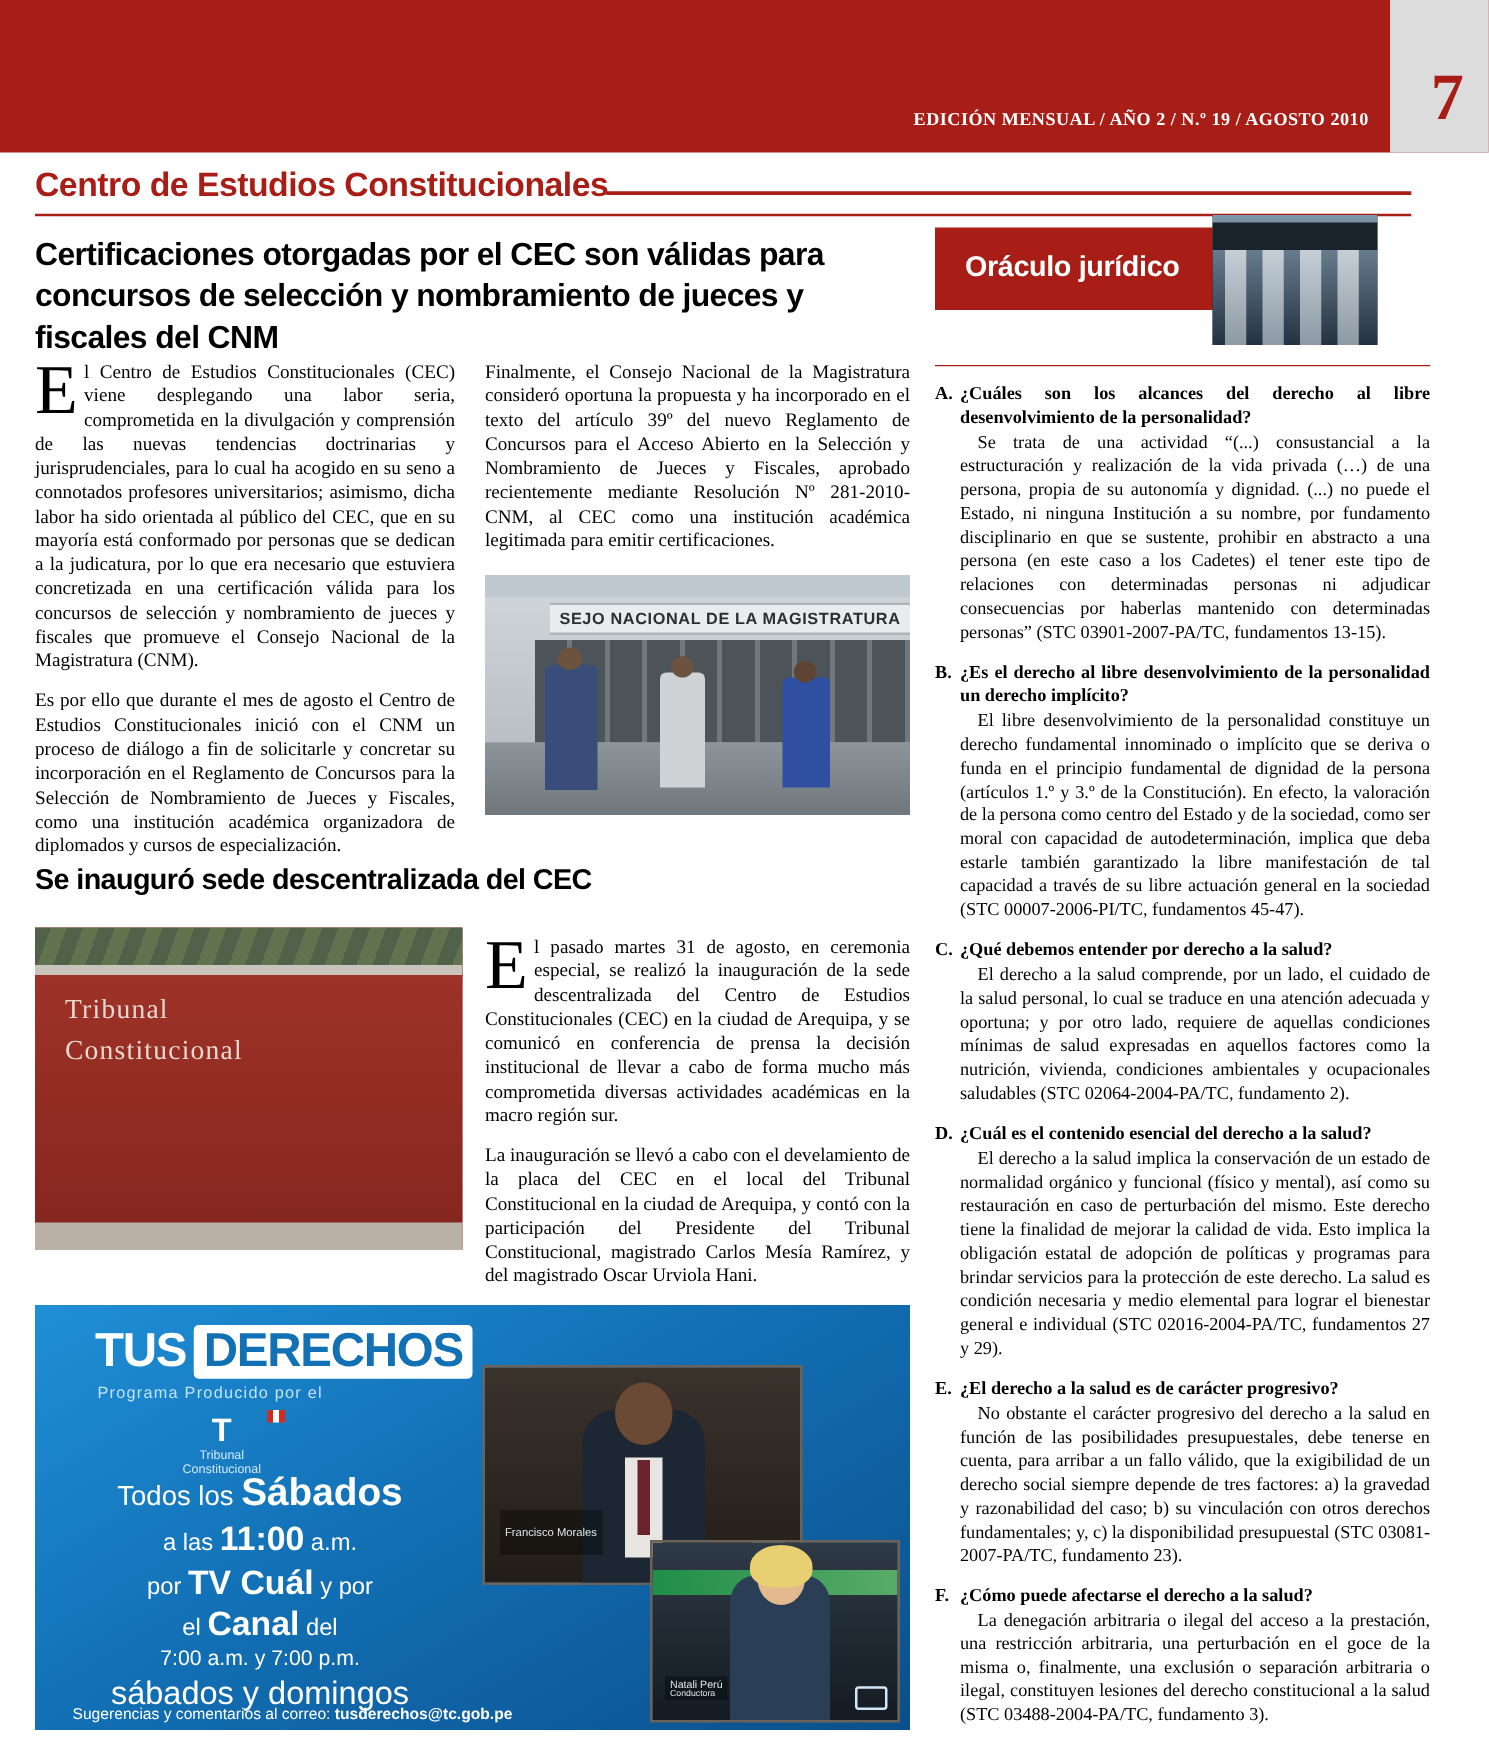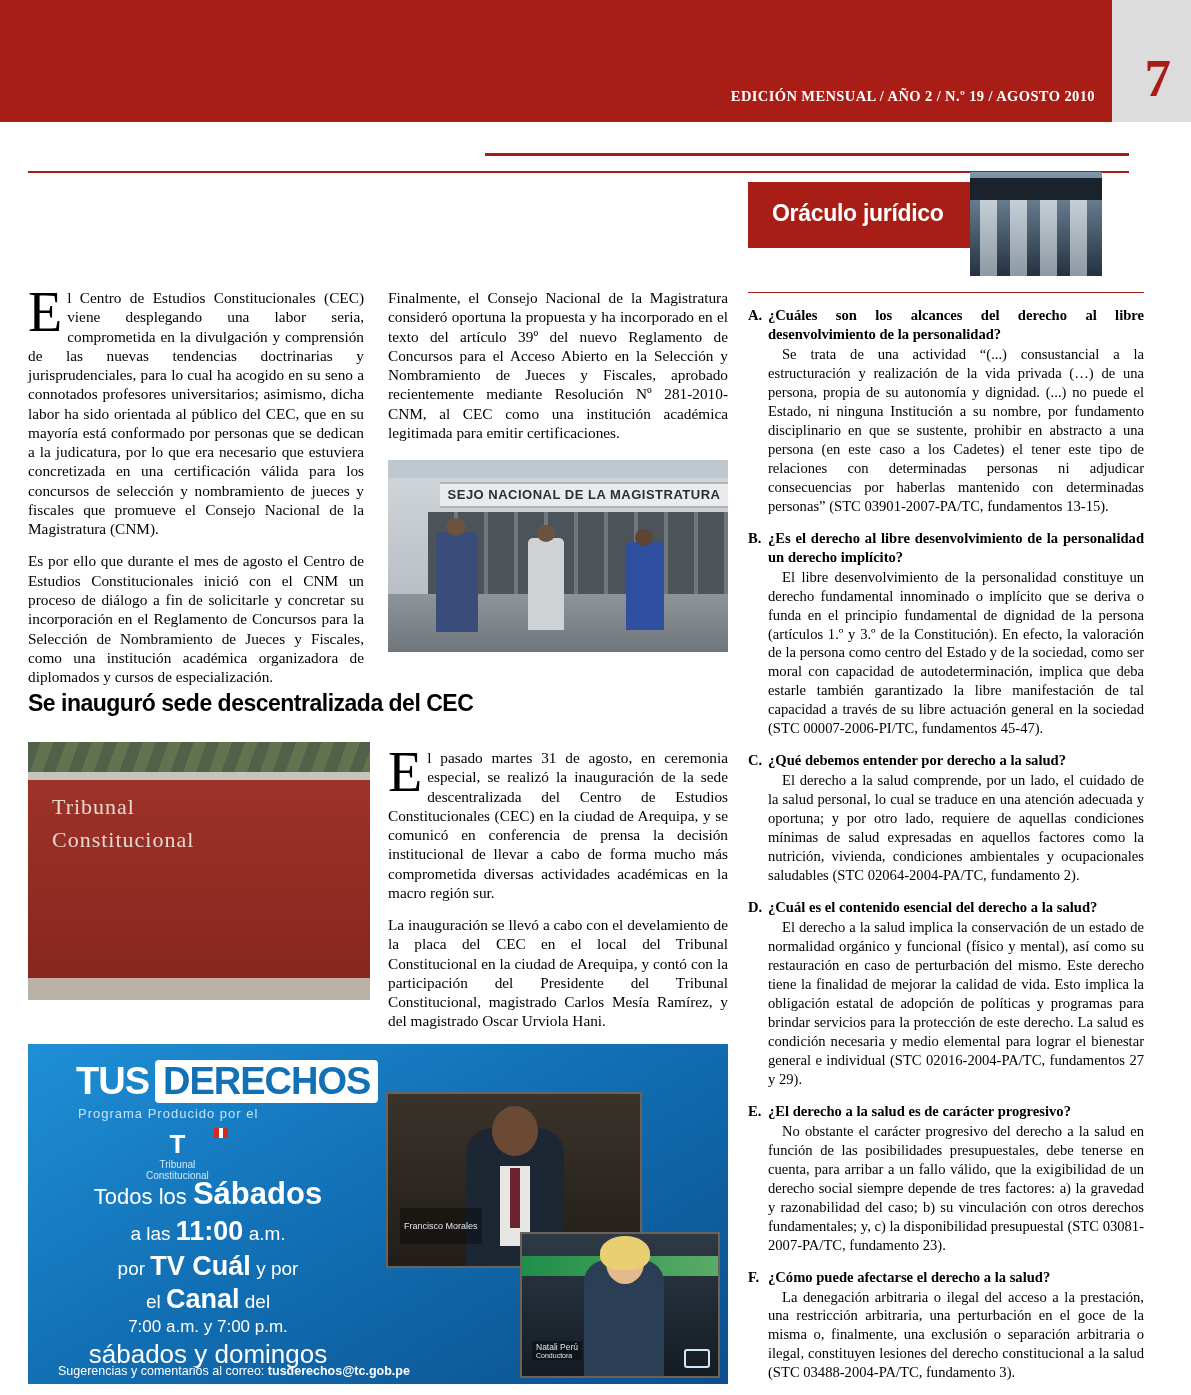--- a/index.html
+++ b/index.html
@@ -342,24 +342,28 @@
 <body>
 
 <div class="page">
 
   <div class="header-band"></div>
   <div class="header-grey"></div>
   <div class="header-edition">EDICIÓN MENSUAL / AÑO 2 / N.º 19 / AGOSTO 2010</div>
   <div class="page-number">7</div>
 
   <div class="section-title-wrap">
+    <div class="section-title">Centro de Estudios Constitucionales</div>
     <div class="section-rule"></div>
     <div class="section-underline"></div>
   </div>
 
+  <div class="left-col">
+    <div class="headline">Certificaciones otorgadas por el CEC son válidas para concursos de selección y nombramiento de jueces y fiscales del CNM</div>
+  </div>
 
   <div class="col-left-text">
     <p class="dropcap">El Centro de Estudios Constitucionales (CEC) viene desplegando una labor seria, comprometida en la divulgación y comprensión de las nuevas tendencias doctrinarias y jurisprudenciales, para lo cual ha acogido en su seno a connotados profesores universitarios; asimismo, dicha labor ha sido orientada al público del CEC, que en su mayoría está conformado por personas que se dedican a la judicatura, por lo que era necesario que estuviera concretizada en una certificación válida para los concursos de selección y nombramiento de jueces y fiscales que promueve el Consejo Nacional de la Magistratura (CNM).</p>
     <p>Es por ello que durante el mes de agosto el Centro de Estudios Constitucionales inició con el CNM un proceso de diálogo a fin de solicitarle y concretar su incorporación en el Reglamento de Concursos para la Selección de Nombramiento de Jueces y Fiscales, como una institución académica organizadora de diplomados y cursos de especialización.</p>
   </div>
 
   <div class="col-right-text">
     <p>Finalmente, el Consejo Nacional de la Magistratura consideró oportuna la propuesta y ha incorporado en el texto del artículo 39º del nuevo Reglamento de Concursos para el Acceso Abierto en la Selección y Nombramiento de Jueces y Fiscales, aprobado recientemente mediante Resolución Nº 281-2010-CNM, al CEC como una institución académica legitimada para emitir certificaciones.</p>
   </div>
 

